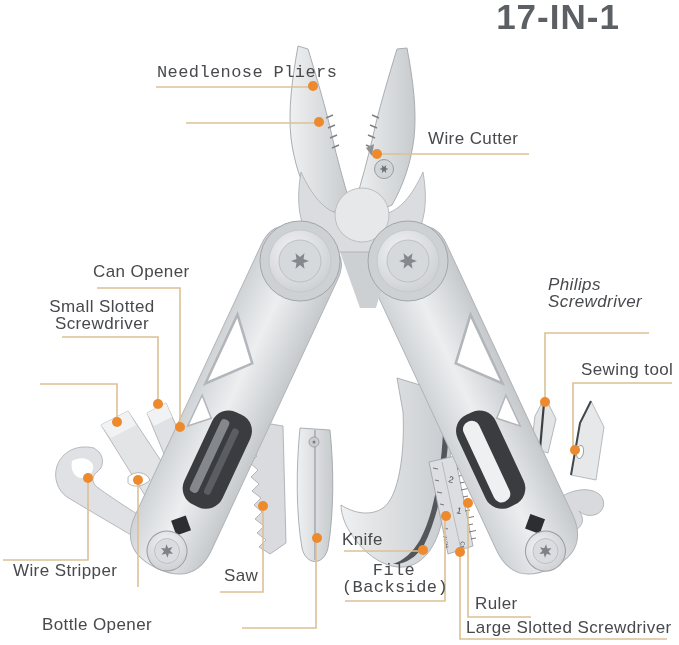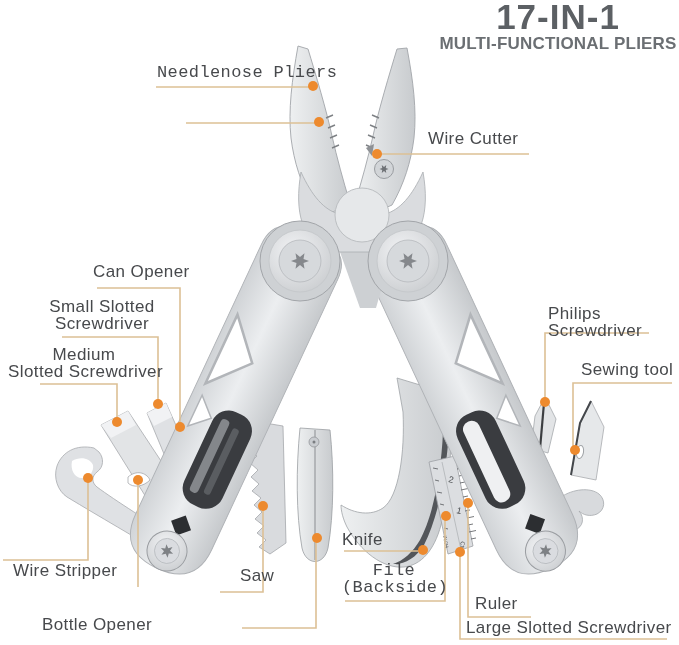--- a/index.html
+++ b/index.html
@@ -193,42 +193,37 @@
     <circle cx="317" cy="538" r="5"></circle>
     <circle cx="423" cy="550" r="5"></circle>
     <circle cx="446" cy="516" r="5"></circle>
     <circle cx="468" cy="503" r="5"></circle>
     <circle cx="460" cy="552" r="5"></circle>
   </g>
 </svg>
 
   <div class="hdr">
     <div class="t1">17-IN-1</div>
-    <div class="t2">MULTI-FUNCTIONAL PLIERS</div>
   </div>
 
   <div class="lbl ra" style="left:157px;top:64px;width:140px;font-family:Liberation Mono, monospace;">Needlenose Pliers</div>
   <div class="lbl" style="left:428px;top:130px;">Wire Cutter</div>
   <div class="lbl" style="left:93px;top:263px;">Can Opener</div>
   <div class="lbl ctr" style="left:38px;top:298px;width:128px;">
     <span>Small Slotted</span>
     <span>Screwdriver</span>
   </div>
-  <div class="lbl ctr" style="left:8px;top:346px;width:152px;">
-    <span>Medium</span>
-    <span>Slotted Screwdriver</span>
-  </div>
-  <div class="lbl" style="left:548px;top:305px;">
+  <div class="lbl" style="left:548px;top:276px;font-style:italic;">
     <span>Philips</span>
     <span>Screwdriver</span>
   </div>
   <div class="lbl" style="left:581px;top:361px;">Sewing tool</div>
   <div class="lbl" style="left:13px;top:562px;">Wire Stripper</div>
   <div class="lbl" style="left:42px;top:616px;">Bottle Opener</div>
-  <div class="lbl" style="left:224px;top:567px;margin-left:16px;">Saw</div>
+  <div class="lbl" style="left:224px;top:567px;">Saw</div>
   <div class="lbl" style="left:240px;top:602px;margin-top:44px;">Scissors</div>
   <div class="lbl" style="left:342px;top:531px;">Knife</div>
   <div class="lbl ctr" style="left:342px;top:562px;width:104px;font-family:Liberation Mono, monospace;">
     <span>File</span>
     <span>(Backside)</span>
   </div>
   <div class="lbl" style="left:475px;top:595px;">Ruler</div>
   <div class="lbl" style="left:466px;top:619px;">Large Slotted Screwdriver</div>
 
 </div>

